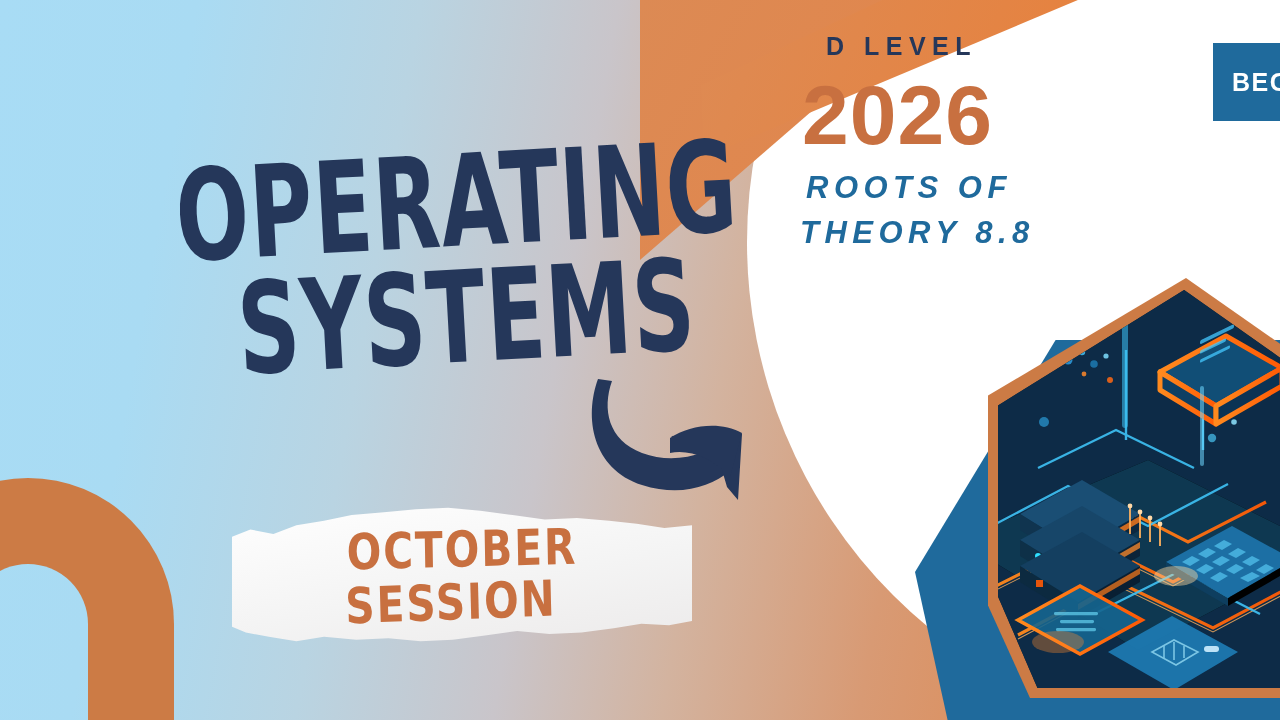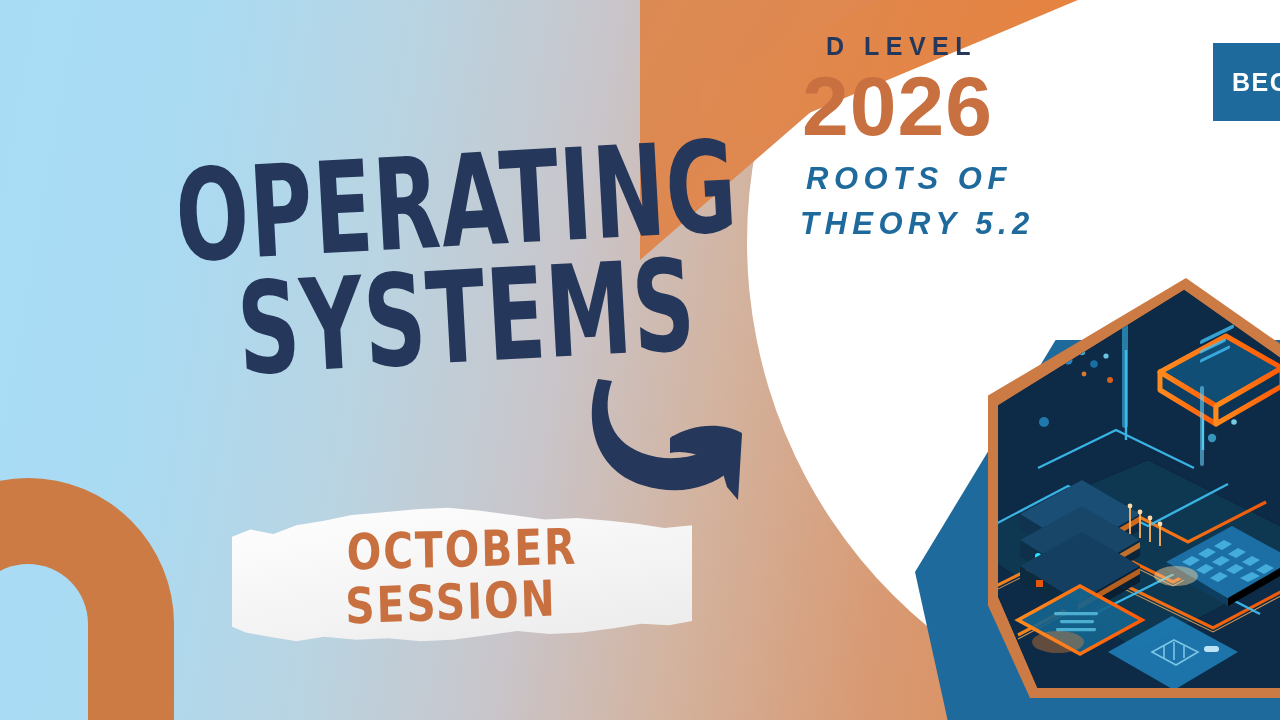--- a/index.html
+++ b/index.html
@@ -86,21 +86,21 @@
     line-height: 1;
     margin-left: 26px;
     white-space: nowrap;
   }
   .rh-year {
     color: #c87040;
     font-size: 84px;
     font-weight: 700;
     letter-spacing: 1px;
     line-height: 0.98;
-    margin-top: 6px;
+    margin-top: 15px;
     margin-left: 2px;
     white-space: nowrap;
   }
   .rh-sub1, .rh-sub2 {
     color: #1f6a9c;
     font-size: 31px;
     font-weight: 700;
     letter-spacing: 5.5px;
     line-height: 1;
     white-space: nowrap;
@@ -259,21 +259,21 @@
 
   <div class="white-circle"></div>
 
   <div class="orange-wedge2"></div>
   <div class="orange-wedge"></div>
 
   <div class="right-head">
     <div class="rh-kicker">D LEVEL</div>
     <div class="rh-year">2026</div>
     <div class="rh-sub1">ROOTS OF</div>
-    <div class="rh-sub2">THEORY 5.2</div>
+    <div class="rh-sub2">THEORY 8.8</div>
   </div>
 
   <div class="badge">BEG</div>
 
   <div class="title-wrap">
     <div class="title-line l1">OPERATING</div>
     <div class="title-line l2">SYSTEMS</div>
   </div>
 
   <svg class="arrow" viewBox="0 0 210 160">

